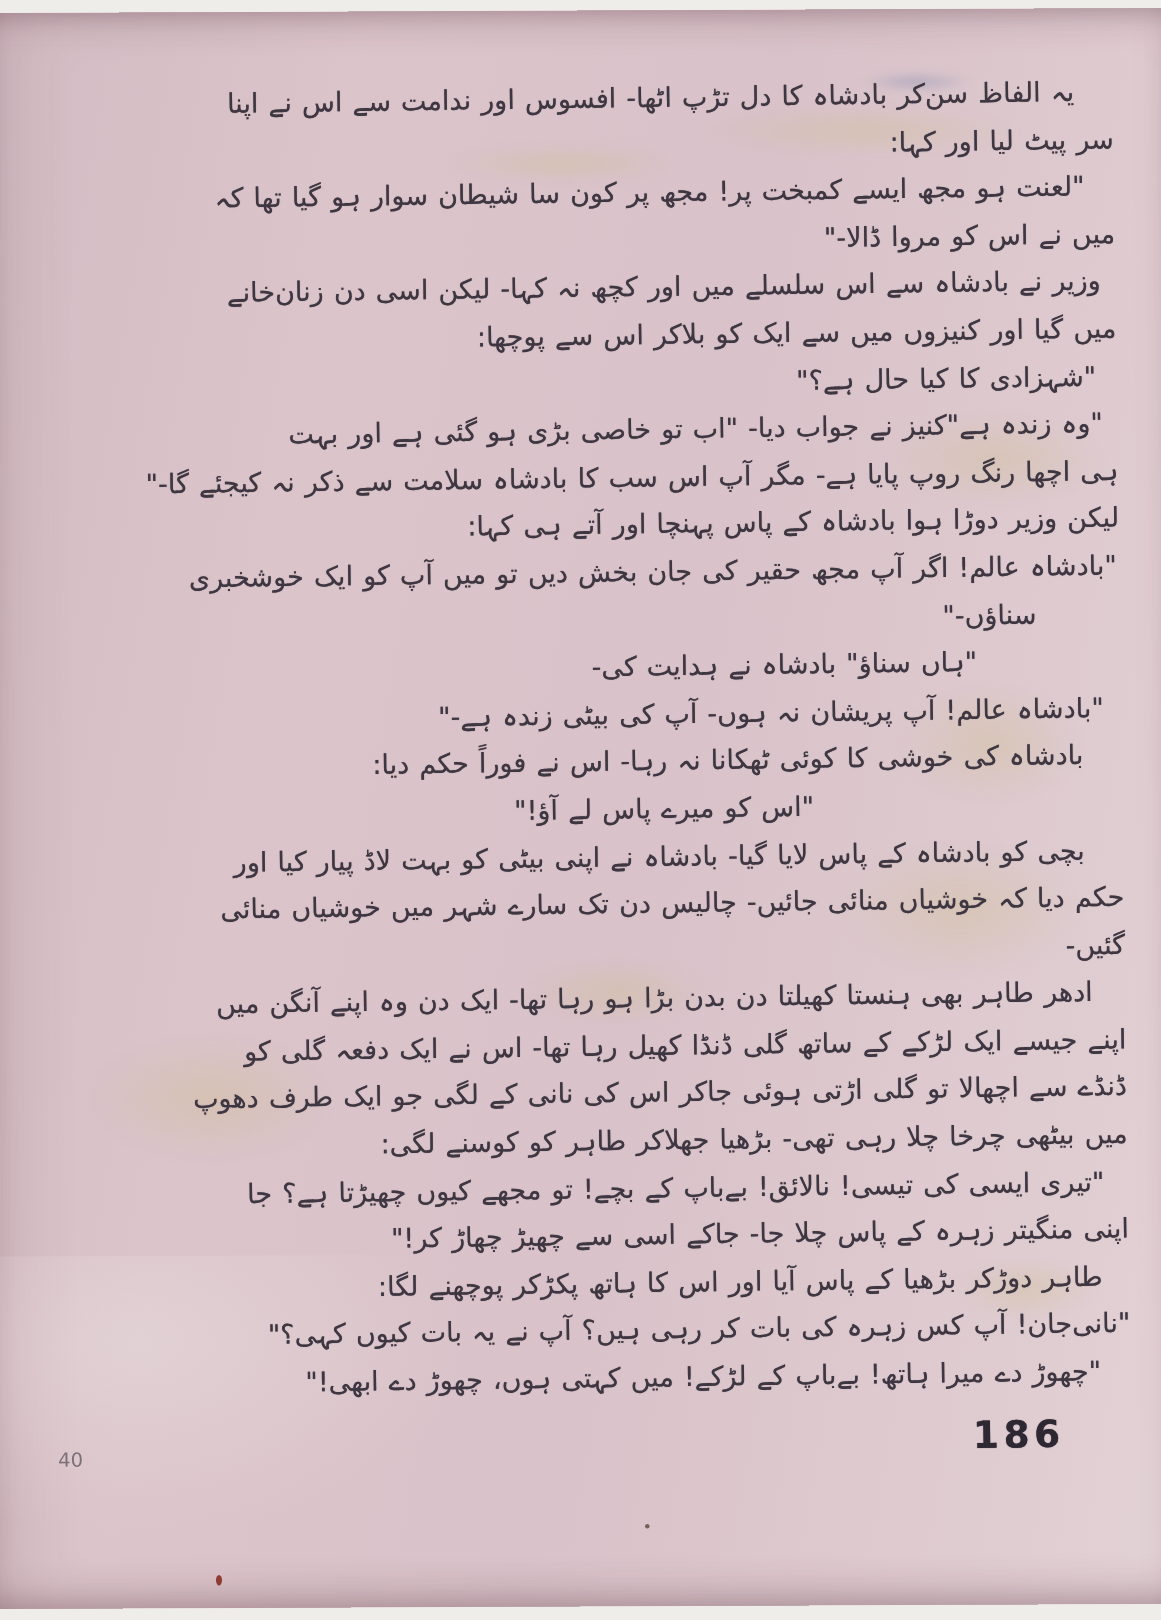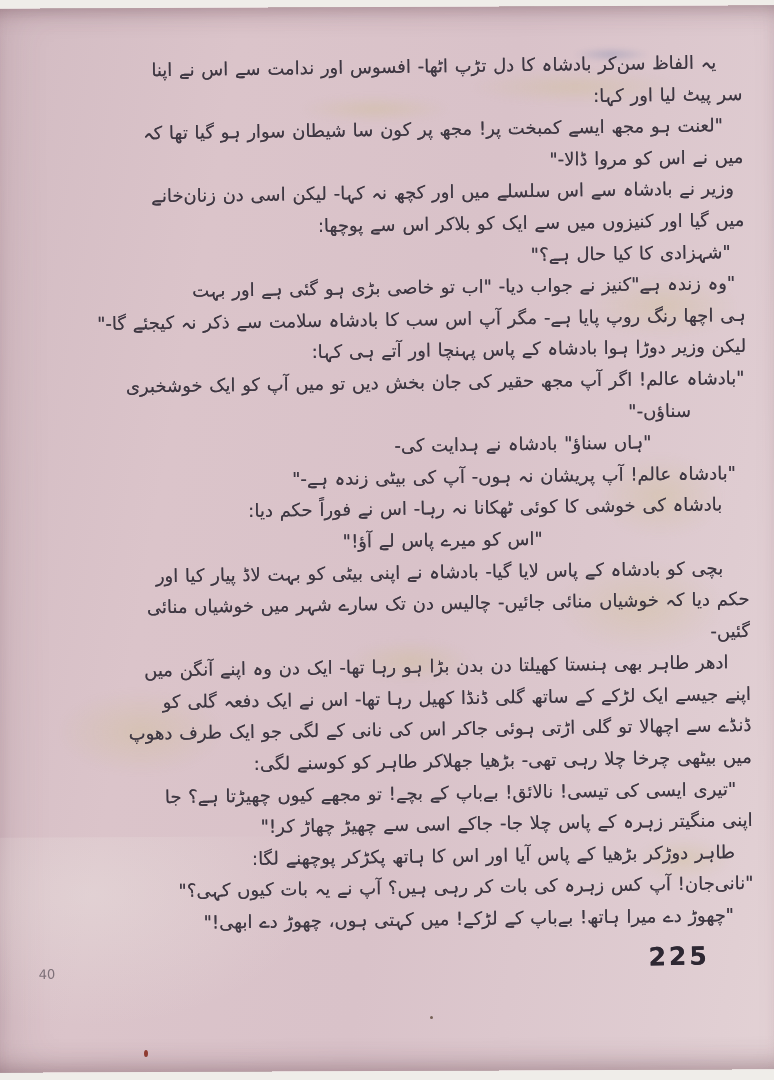--- a/index.html
+++ b/index.html
@@ -119,16 +119,16 @@
         <div class="line" style="padding-right: 22px;">ادھر طاہر بھی ہنستا کھیلتا دن بدن بڑا ہو رہا تھا- ایک دن وہ اپنے آنگن میں</div>
         <div class="line" style="padding-right: 0px;">اپنے جیسے ایک لڑکے کے ساتھ گلی ڈنڈا کھیل رہا تھا-  اس  نے ایک دفعہ گلی کو</div>
         <div class="line" style="padding-right: 0px;">ڈنڈے سے اچھالا تو گلی اڑتی ہوئی جاکر  اس کی نانی کے لگی جو ایک طرف دھوپ</div>
         <div class="line" style="padding-right: 0px;">میں بیٹھی چرخا چلا رہی تھی- بڑھیا جھلاکر طاہر کو کوسنے لگی:</div>
         <div class="line" style="padding-right: 16px;">"تیری ایسی کی تیسی! نالائق! بےباپ کے بچے! تو مجھے کیوں چھیڑتا ہے؟ جا</div>
         <div class="line" style="padding-right: 0px;">اپنی منگیتر زہرہ کے پاس چلا جا- جاکے اسی سے چھیڑ چھاڑ کر!"</div>
         <div class="line" style="padding-right: 18px;">طاہر دوڑکر بڑھیا کے پاس آیا اور اس کا ہاتھ پکڑکر پوچھنے لگا:</div>
         <div class="line" style="padding-right: 0px;">"نانی‌جان!  آپ کس زہرہ کی بات کر رہی ہیں؟ آپ نے یہ بات کیوں کہی؟"</div>
         <div class="line" style="padding-right: 20px;">"چھوڑ دے میرا ہاتھ!  بےباپ کے لڑکے!  میں  کہتی ہوں، چھوڑ دے ابھی!"</div>
       </div>
-    <div class="page-number">225</div>
+    <div class="page-number">186</div>
     <div class="margin-mark">40</div>
   </div>
 </div>
 
 </body></html>

